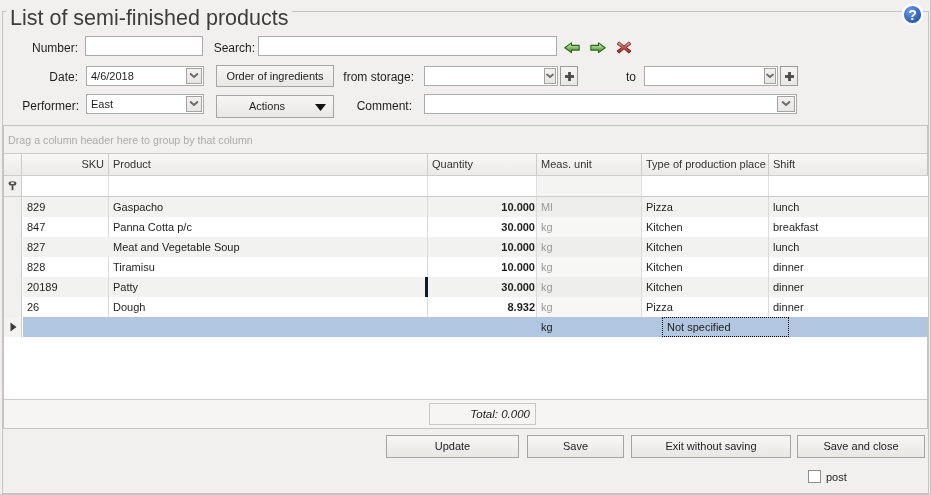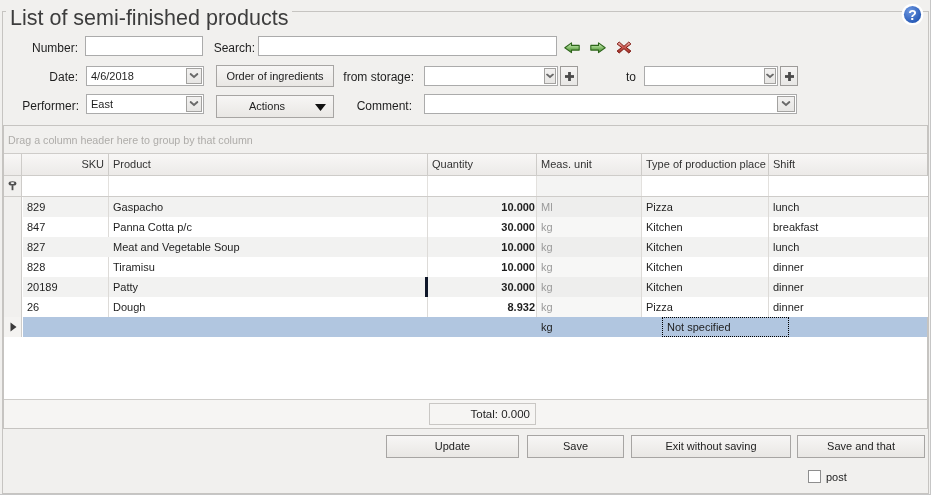--- a/index.html
+++ b/index.html
@@ -221,25 +221,25 @@
             <svg style="position:absolute;left:6px;top:5px" width="7" height="10" viewBox="0 0 7 10">
               <path d="M0.5 0.5 L6.5 5 L0.5 9.5 Z" fill="#3b3b3b"></path>
             </svg>
           </div>
           <div style="position:absolute;left:19px;top:0;width:904px;height:20px;background:#b1c6e0;"></div>
           <div style="position:absolute;left:537px;top:0;line-height:20px;">kg</div>
           <div style="position:absolute;left:638px;top:0;width:127px;height:20px;border:1px dotted #000;line-height:18px;padding:0 0 0 4px;margin-left:20px;">Not specified</div>
         </div>
       </div>
 
-    <div class="abs" style="left:0; top:273px; width:923px; height:29px; background:#f6f5f3; border-top:1px solid #ceccc9;">
+    <div class="abs" style="left:0; top:273px; width:923px; height:29px; background:#f6f5f3; border-top:1px solid #ceccc9;font-style:italic;">
       <div class="abs" style="left:425px; top:3px; width:107px; height:22px; border:1px solid #c9c7c4; text-align:right; padding:4px 5px 0 0; font-size:11.5px;">Total: 0.000</div>
     </div>
   </div>
 
   <div class="pushbtn" style="left:386px; top:435px; width:133px; height:23px; line-height:21px;">Update</div>
   <div class="pushbtn" style="left:527px; top:435px; width:97px; height:23px; line-height:21px;">Save</div>
   <div class="pushbtn" style="left:631px; top:435px; width:160px; height:23px; line-height:21px;">Exit without saving</div>
-  <div class="pushbtn" style="left:797px; top:435px; width:128px; height:23px; line-height:21px;">Save and that</div>
+  <div class="pushbtn" style="left:797px; top:435px; width:128px; height:23px; line-height:21px;">Save and close</div>
 
   <div class="abs" style="left:808px; top:470px; width:13px; height:13px; background:#fff; border:1px solid #8e8e8e;"></div>
   <div class="abs" style="left:826px; top:471px; font-size:11px;">post</div>
 </div>
 
 </body></html>

